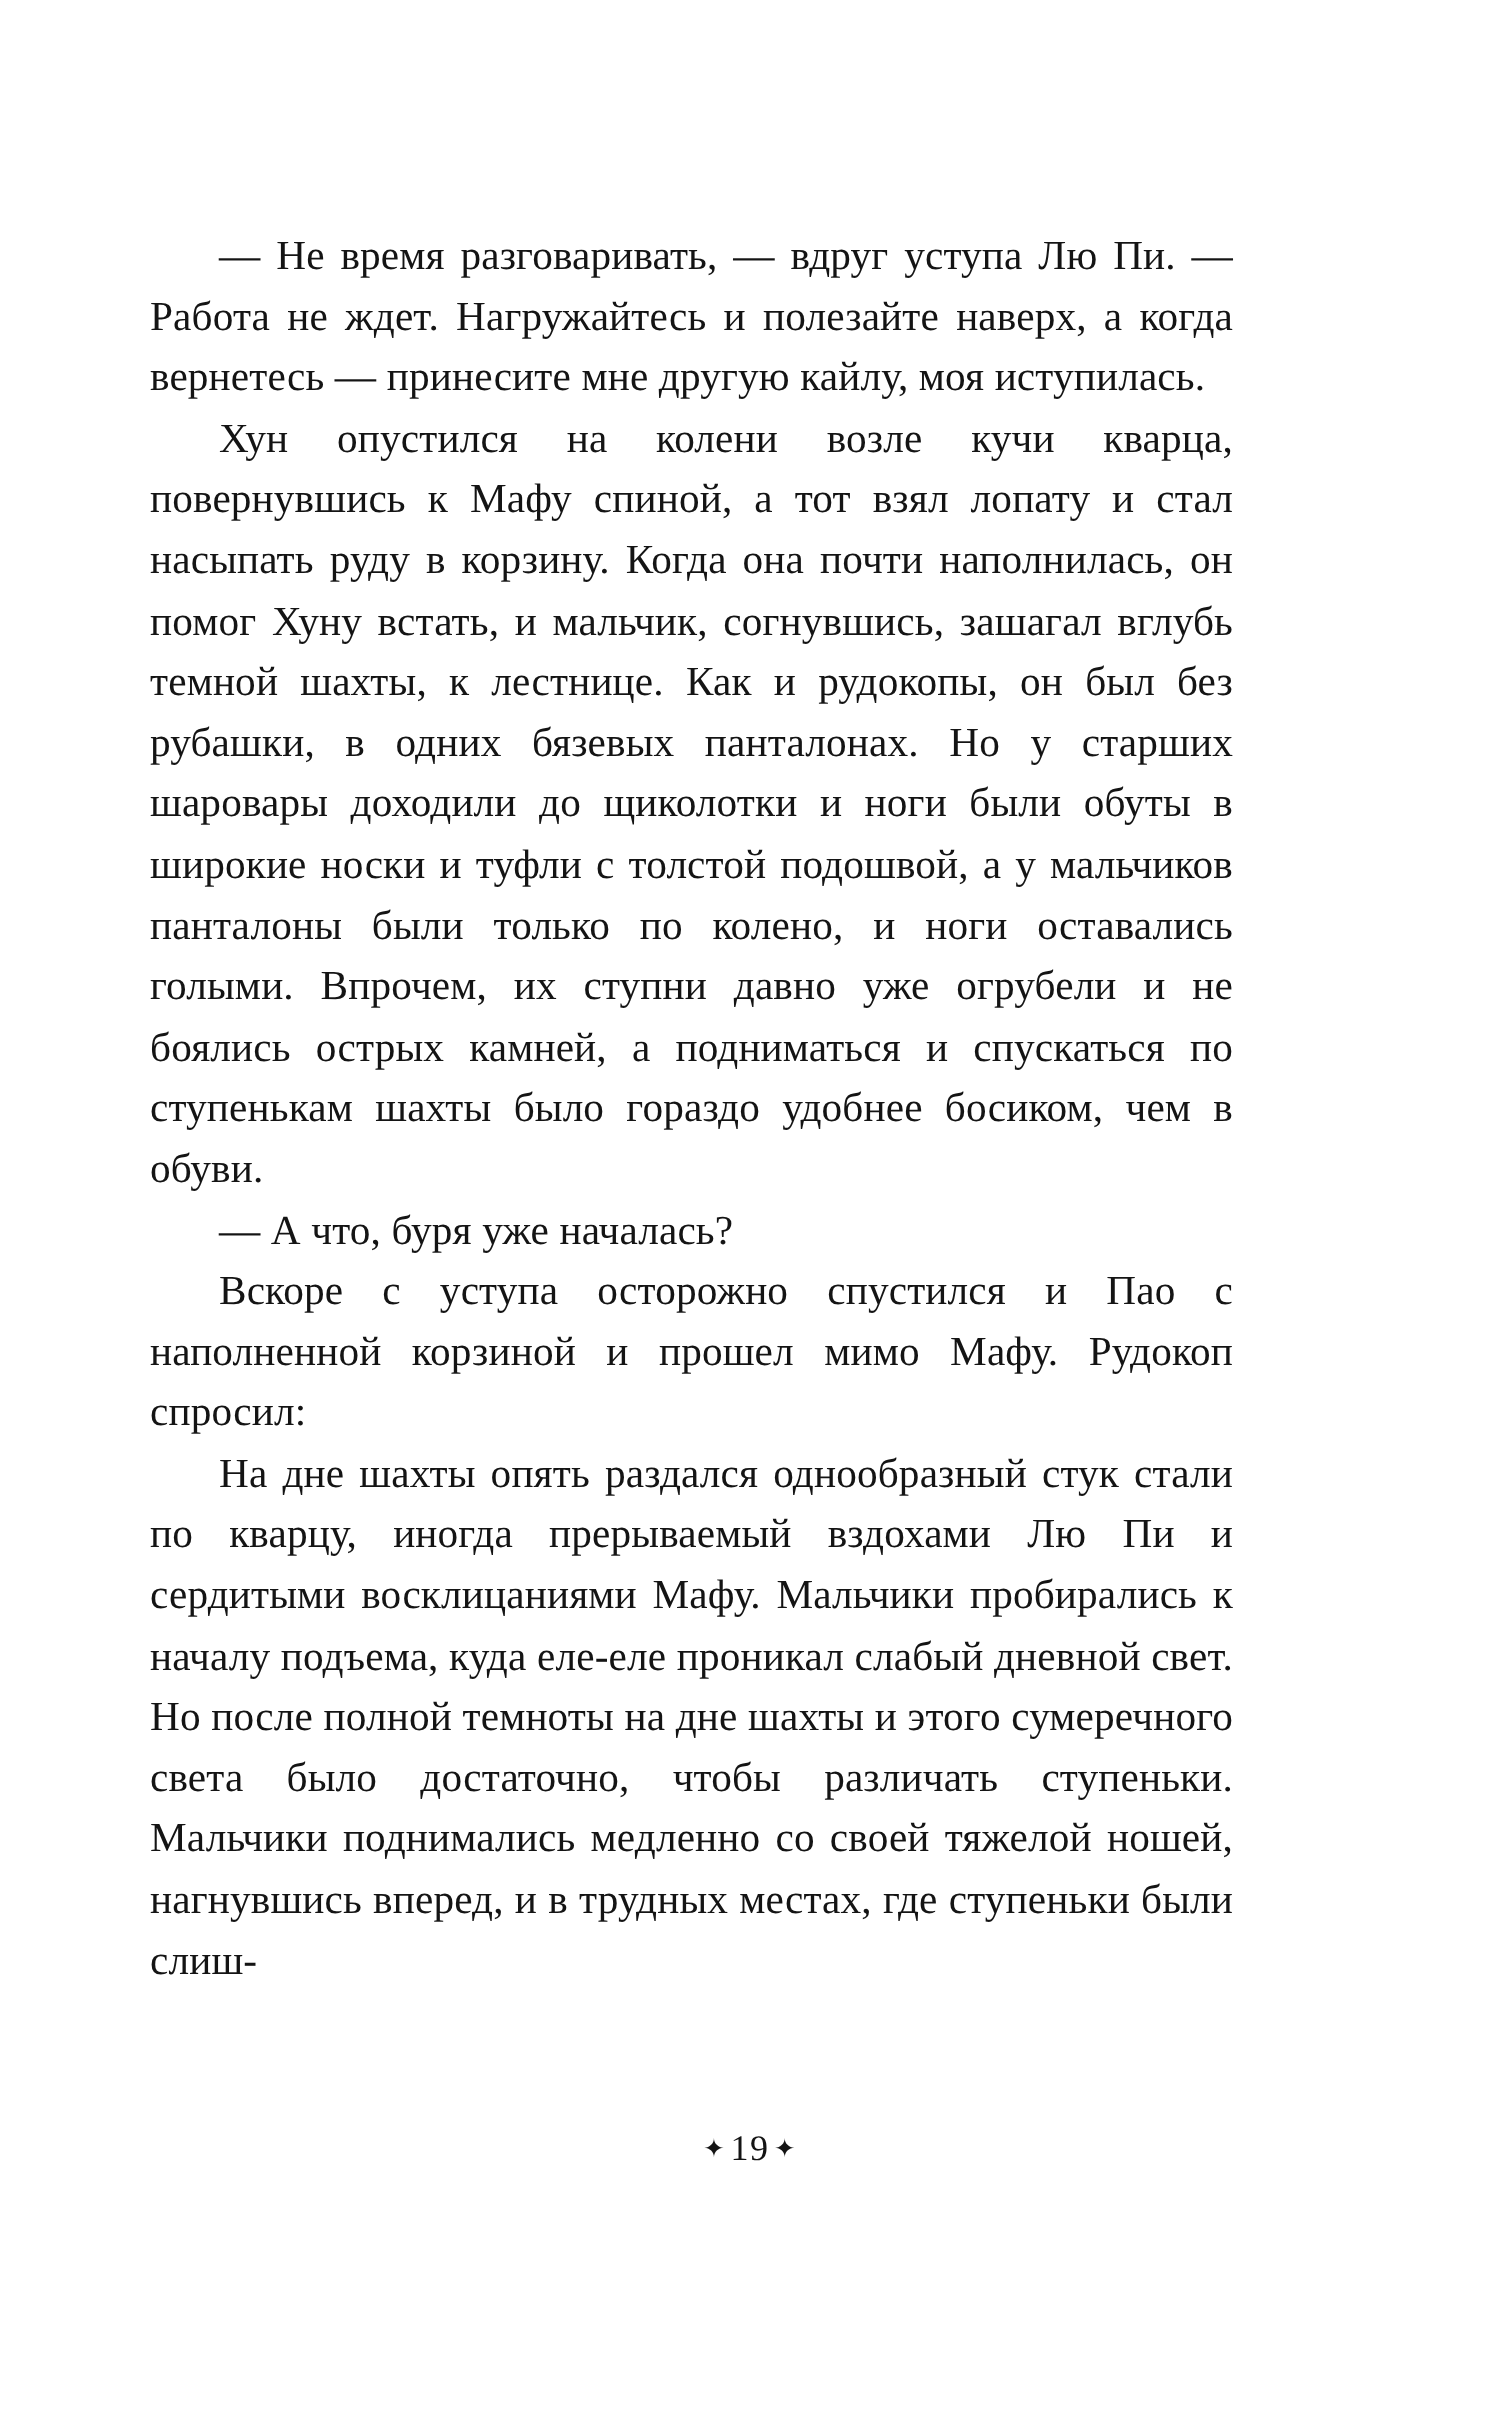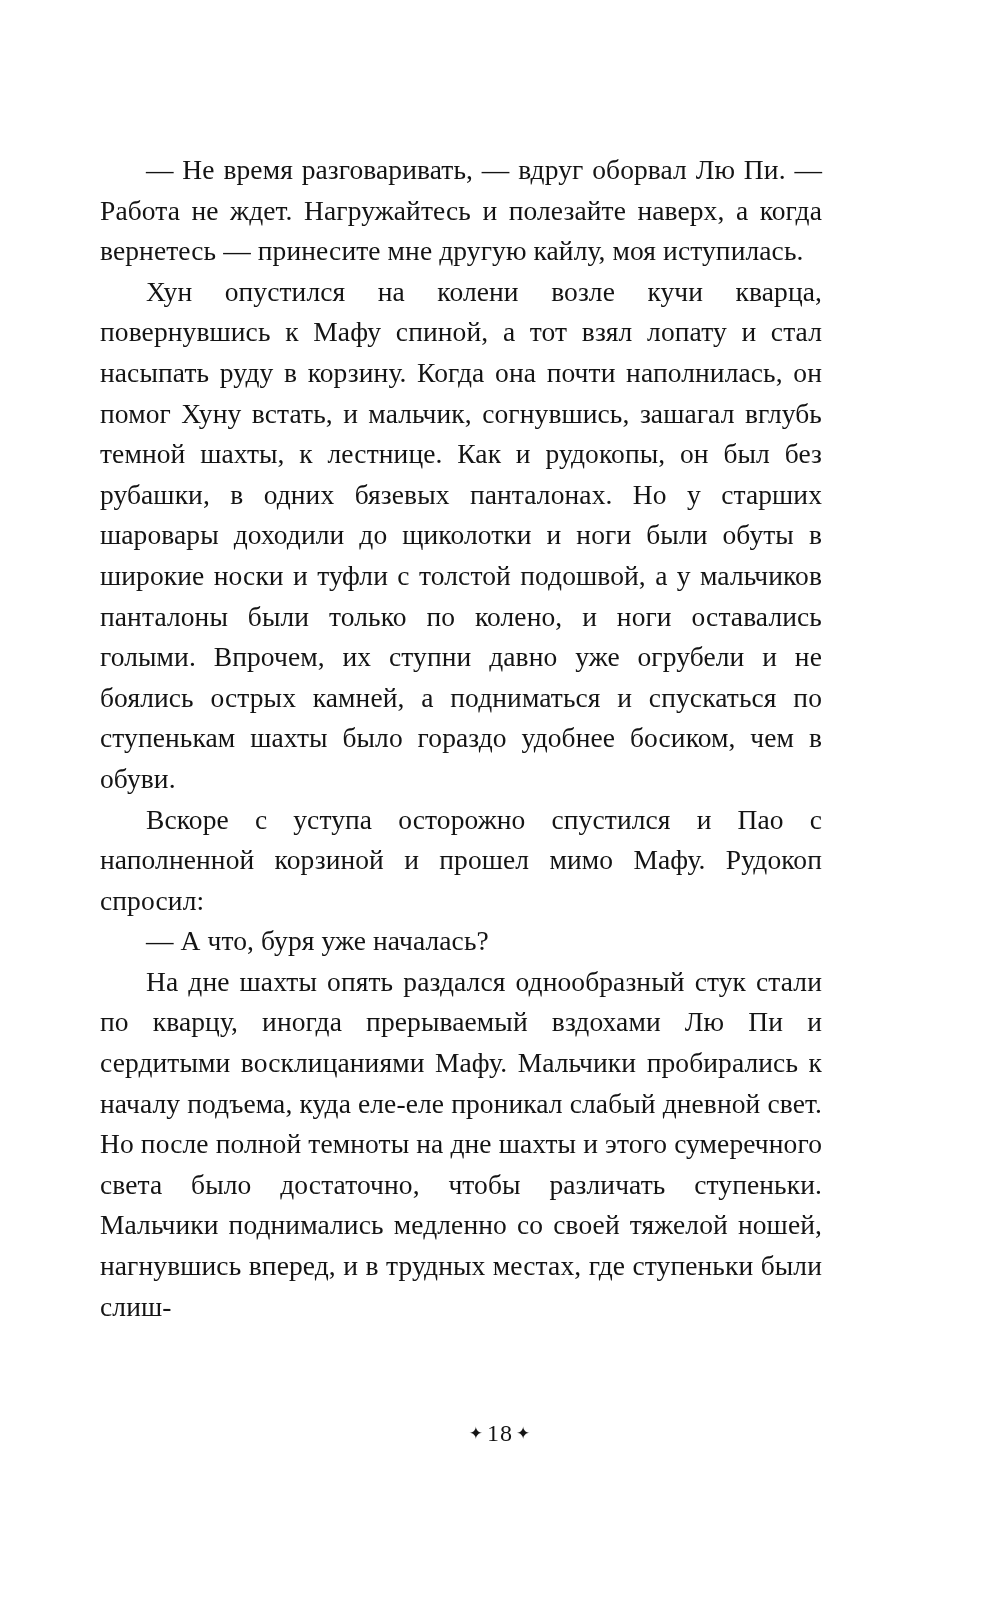--- a/index.html
+++ b/index.html
@@ -63,24 +63,24 @@
     color: #141414;
     padding: 0 3px;
   }
 </style>
 </head>
 <body>
 
 <div class="page">
 
   <div class="text-block">
-    <p class="para dash">— Не время разговаривать, — вдруг оборвал Лю Пи. — Работа не ждет. Нагружайтесь и полезайте наверх, а когда вернетесь — принесите мне другую кайлу, моя иступилась.</p>
+    <p class="para dash">— Не время разговаривать, — вдруг уступа Лю Пи. — Работа не ждет. Нагружайтесь и полезайте наверх, а когда вернетесь — принесите мне другую кайлу, моя иступилась.</p>
     <p class="para">Хун опустился на колени возле кучи кварца, повернувшись к Мафу спиной, а тот взял лопату и стал насыпать руду в корзину. Когда она почти наполнилась, он помог Хуну встать, и мальчик, согнувшись, зашагал вглубь темной шахты, к лестнице. Как и рудокопы, он был без рубашки, в одних бязевых панталонах. Но у старших шаровары доходили до щиколотки и ноги были обуты в широкие носки и туфли с толстой подошвой, а у мальчиков панталоны были только по колено, и ноги оставались голыми. Впрочем, их ступни давно уже огрубели и не боялись острых камней, а подниматься и спускаться по ступенькам шахты было гораздо удобнее босиком, чем в обуви.</p>
+    <p class="para dash">— А что, буря уже началась?</p>
     <p class="para">Вскоре с уступа осторожно спустился и Пао с наполненной корзиной и прошел мимо Мафу. Рудокоп спросил:</p>
-    <p class="para dash">— А что, буря уже началась?</p>
     <p class="para">На дне шахты опять раздался однообразный стук стали по кварцу, иногда прерываемый вздохами Лю Пи и сердитыми восклицаниями Мафу. Мальчики пробирались к началу подъема, куда еле-еле проникал слабый дневной свет. Но после полной темноты на дне шахты и этого сумеречного света было достаточно, чтобы различать ступеньки. Мальчики поднимались медленно со своей тяжелой ношей, нагнувшись вперед, и в трудных местах, где ступеньки были слиш-</p>
   </div>
 
   <div class="footer">
-    <span class="folio"><span class="orn">✦</span><span>18</span><span class="orn">✦</span></span>
+    <span class="folio"><span class="orn">✦</span><span>19</span><span class="orn">✦</span></span>
   </div>
 
 </div>
 
 </body></html>

